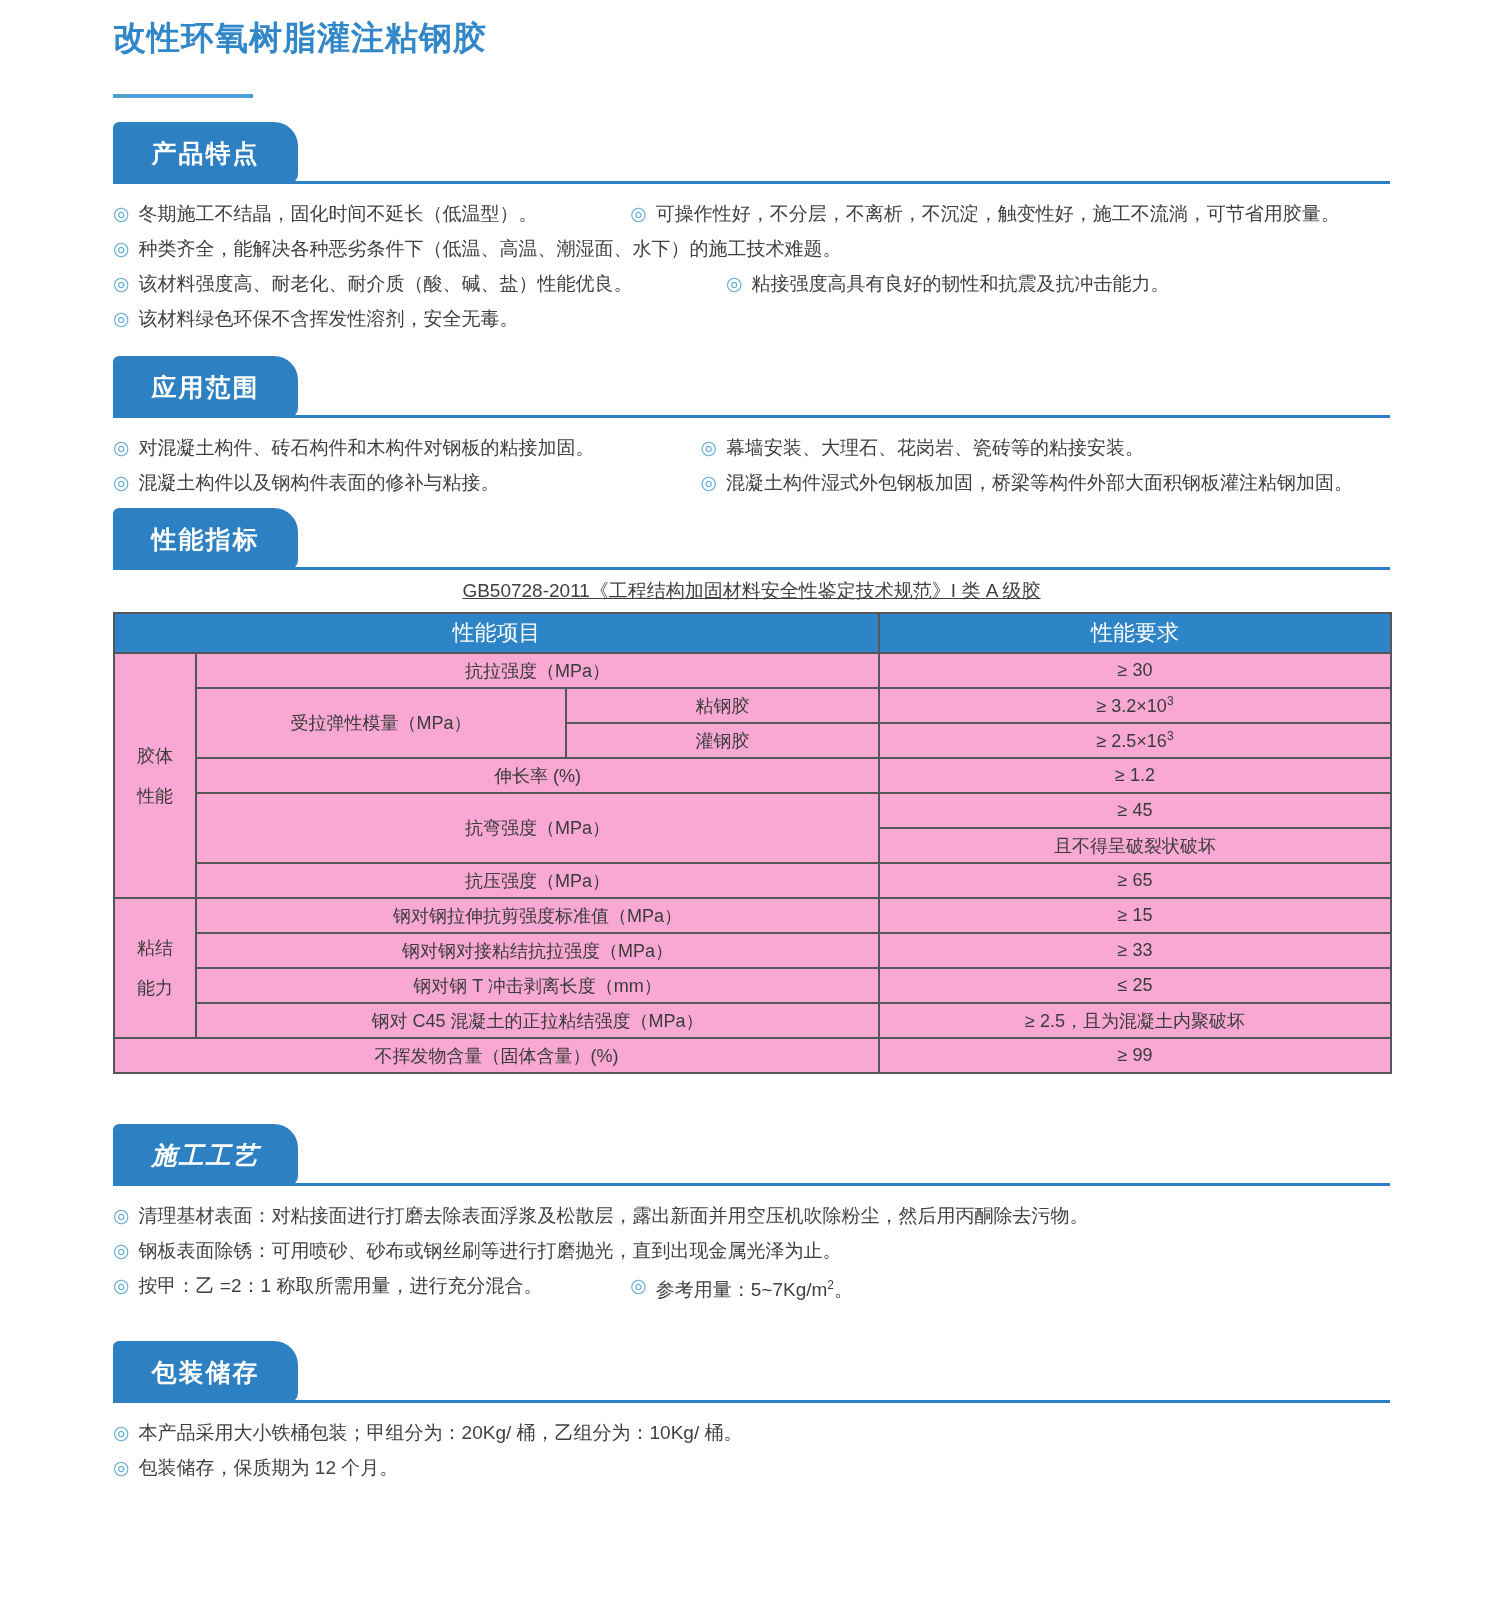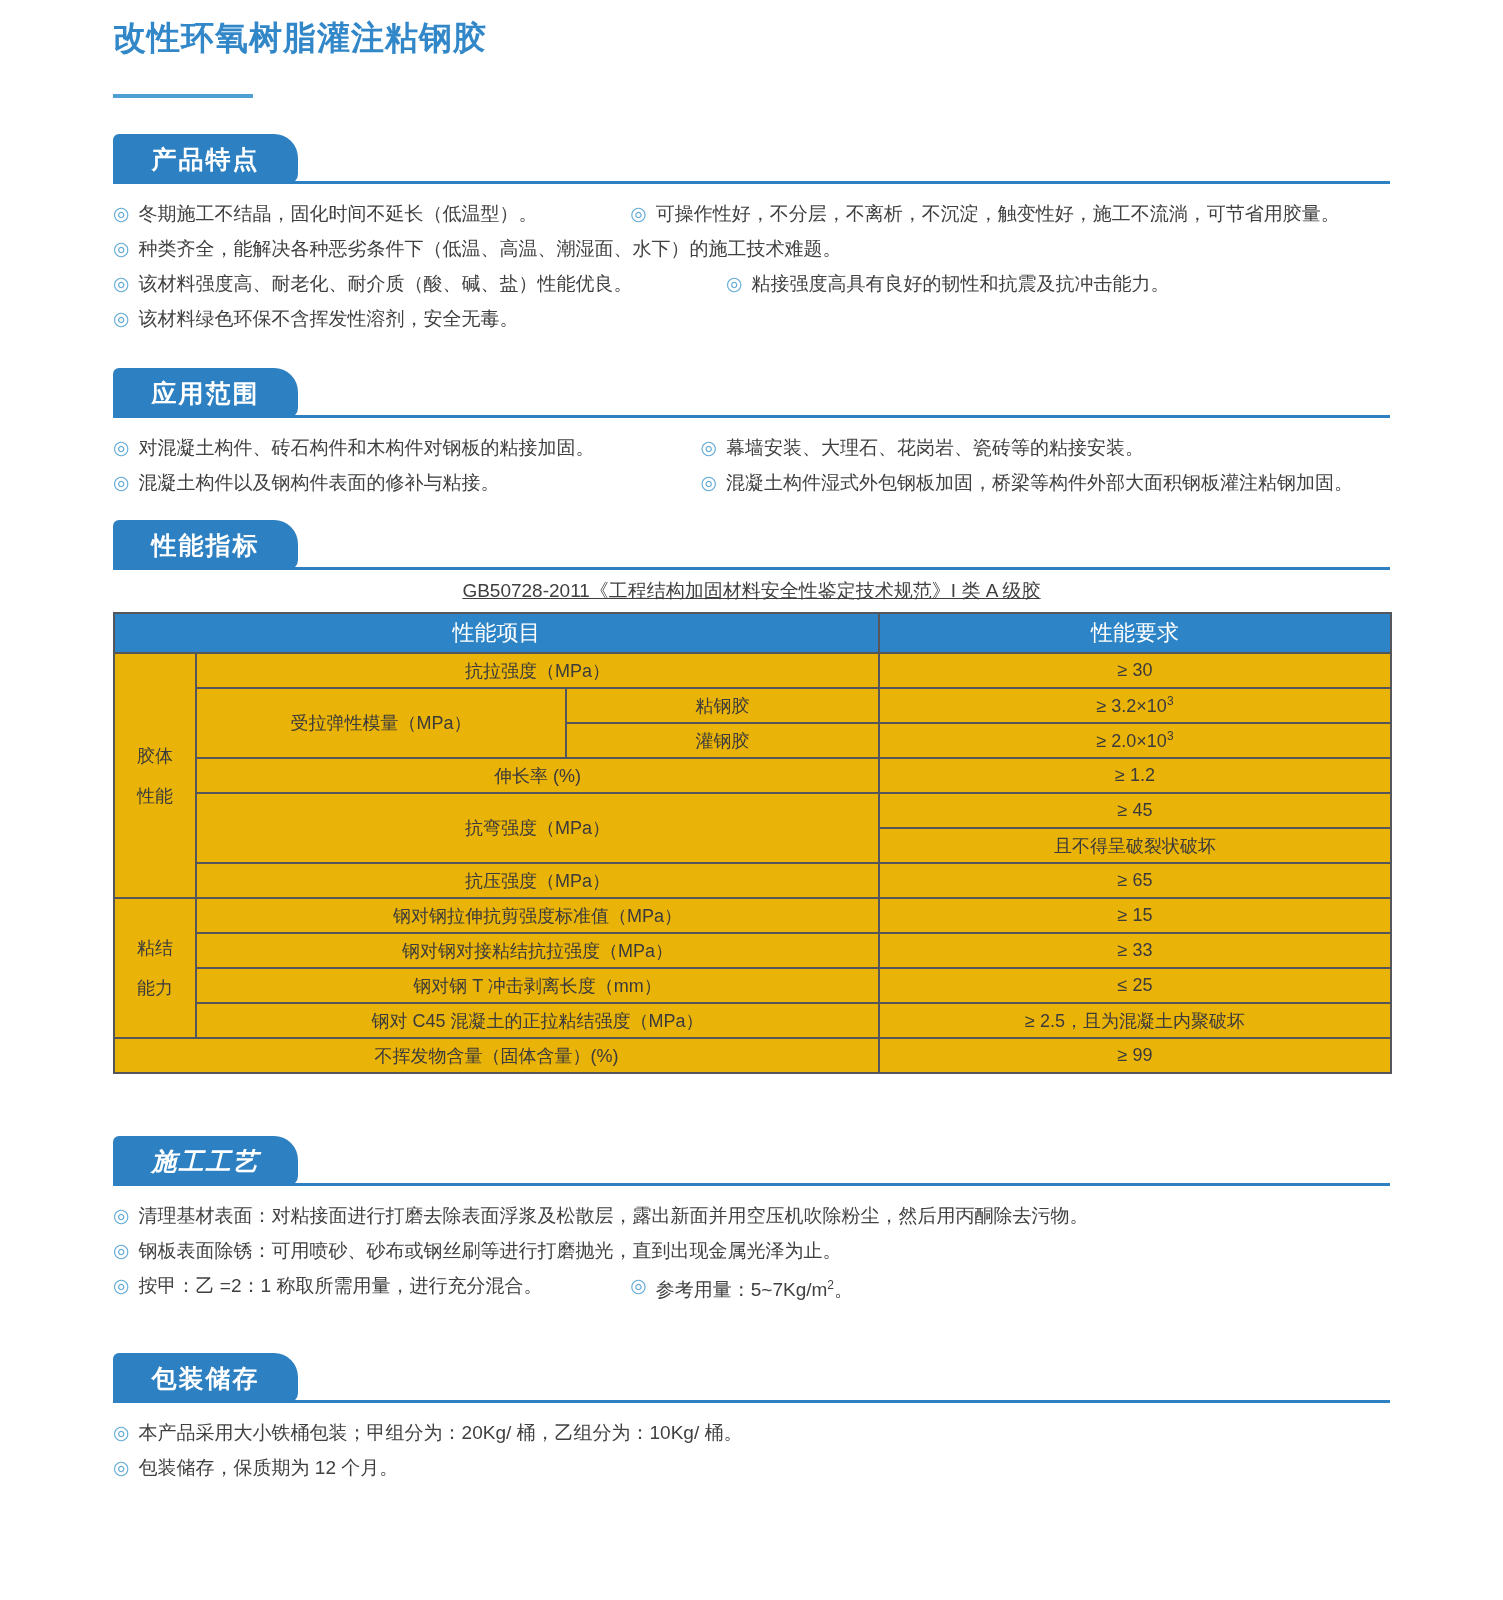--- a/index.html
+++ b/index.html
@@ -6,41 +6,41 @@
   html,body { background:#ffffff; }
   body { font-family:"Liberation Sans","DejaVu Sans",sans-serif; color:#3f3f3f; }
   .page { width:1503px; height:1600px; padding:16px 113px 16px 113px; overflow:hidden; background:#fff; }
 
   .page-title { font-size:33px; font-weight:bold; color:#3287c8; letter-spacing:1px; }
   .title-underline { width:140px; height:4px; background:#4f9fd2; margin-top:33px; }
 
   .intro { margin-top:28px; padding-left:37px; font-size:20px; line-height:40px; color:#3f3f3f; }
 
   .sec-head { position:relative; height:52px; border-bottom:3px solid #2d80c1; }
-  .sec-badge { position:absolute; left:0; bottom:-3px; width:185px; height:50px;
+  .sec-badge { position:absolute; left:0; bottom:-3px; width:185px; height:62px;
                background:#2d80c1; color:#ffffff; font-size:25px; font-weight:bold;
                display:flex; align-items:center; justify-content:center;
                border-radius:6px 24px 10px 0; letter-spacing:2px;margin-top:24px; }
   .mt-feat { margin-top:34px; }
   .mt-app  { margin-top:30px;font-family:Liberation Serif, serif; }
   .mt-perf { margin-top:18px; }
   .mt-proc { margin-top:60px;font-style:italic; }
   .mt-stor { margin-top:44px; }
 
   .bullets { margin-top:12px; }
   .b-row { display:flex; }
   .b-item { display:flex; align-items:flex-start; font-size:19px; line-height:35px; color:#404040; }
   .b-item .dot { color:#62abd6; margin-right:9px; font-size:19px; }
   .w405 { width:40.5%; } .w48 { width:48%; } .w46 { width:46%; }
 
   .tbl-title { margin-top:8px; text-align:center; font-size:19px; color:#3f3f3f; line-height:26px;text-decoration:underline; }
 
   table.perf { margin-top:8px; width:1277px; border-collapse:collapse; table-layout:fixed; }
   table.perf th, table.perf td { border:2px solid #55565a; text-align:center; vertical-align:middle;
-               font-size:18px; color:#3b3b3b; background:#eab308; padding:0; }
+               font-size:18px; color:#3b3b3b; background:#f9a8d4; padding:0; }
   table.perf th { background:#2d84c6; color:#ffffff; font-weight:normal; font-size:22px; height:40px; }
   table.perf td { height:35px; }
   td.g { background:#d2d2d2; }
   td.grp { white-space:pre-line; font-size:19px; line-height:40px; }
   sup { font-size:12px; }
 </style>
 </head>
 <body>
 
 <div class="page">
@@ -138,21 +138,21 @@
         <td colspan="2" class="g">抗拉强度（MPa）</td>
         <td class="g">≥ 30</td>
       </tr>
       <tr>
         <td rowspan="2">受拉弹性模量（MPa）</td>
         <td>粘钢胶</td>
         <td><span>≥ 3.2×10</span><sup>3</sup></td>
       </tr>
       <tr>
         <td class="g">灌钢胶</td>
-        <td class="g"><span>≥ 2.0×10</span><sup>3</sup></td>
+        <td class="g"><span>≥ 2.5×16</span><sup>3</sup></td>
       </tr>
       <tr>
         <td colspan="2">伸长率 (%)</td>
         <td>≥ 1.2</td>
       </tr>
       <tr>
         <td colspan="2" rowspan="2" class="g">抗弯强度（MPa）</td>
         <td class="g">≥ 45</td>
       </tr>
       <tr>

